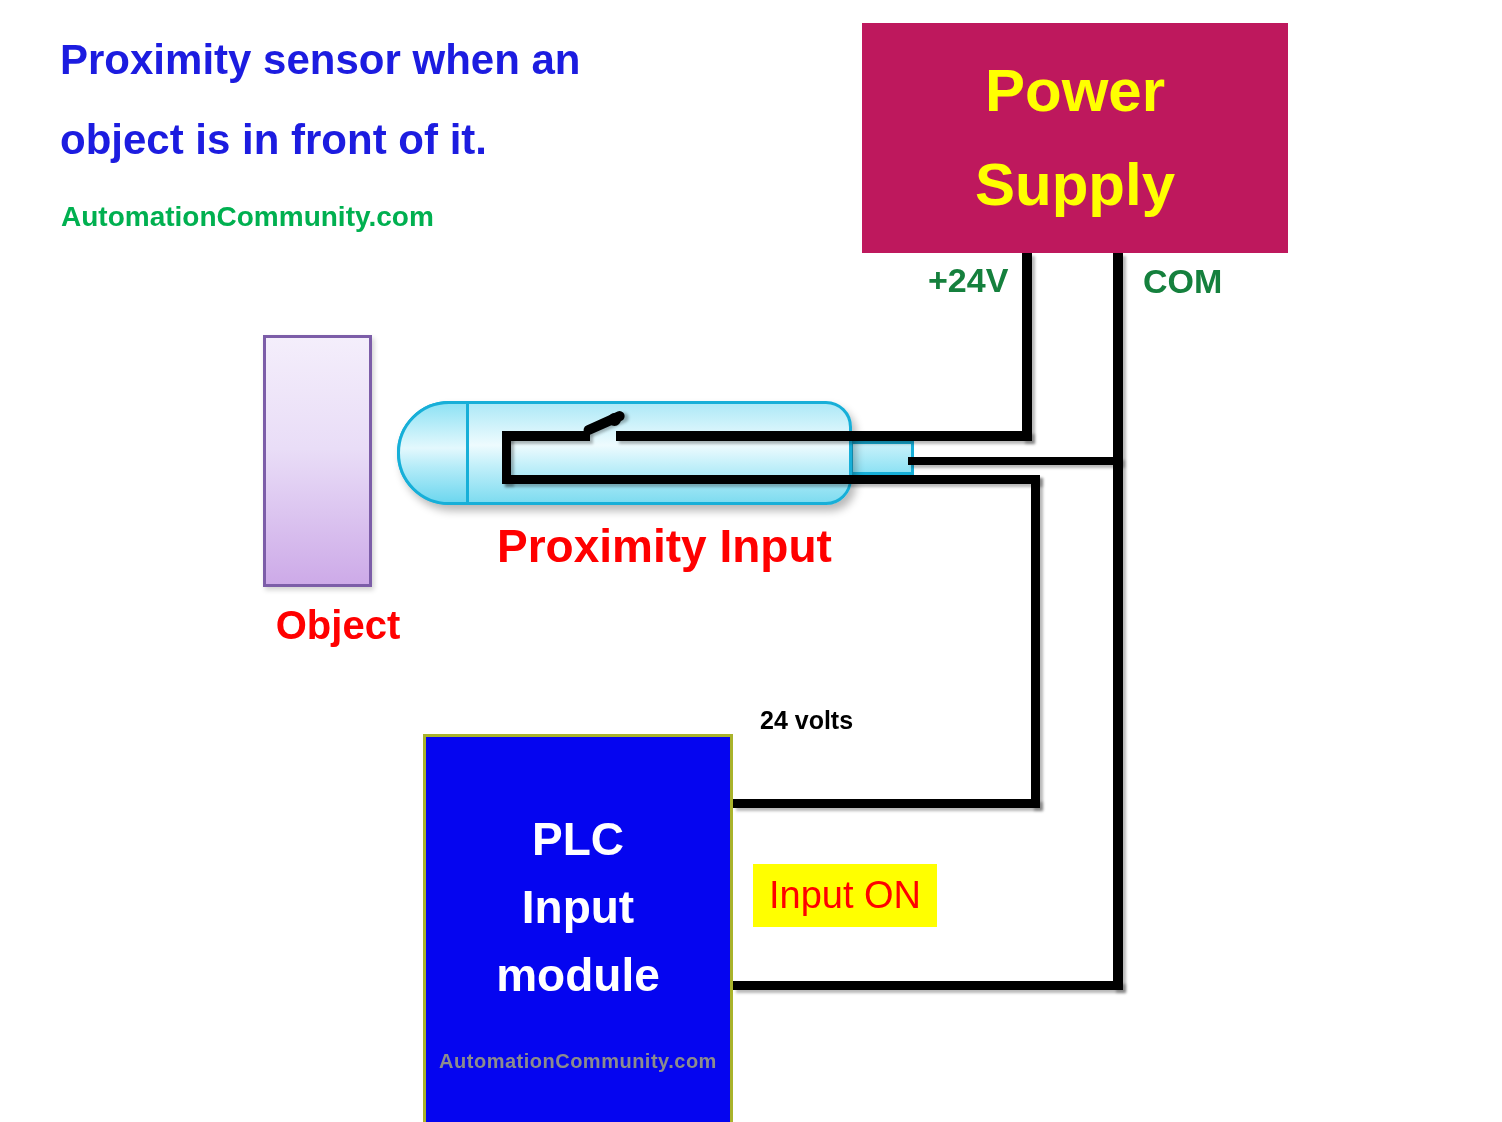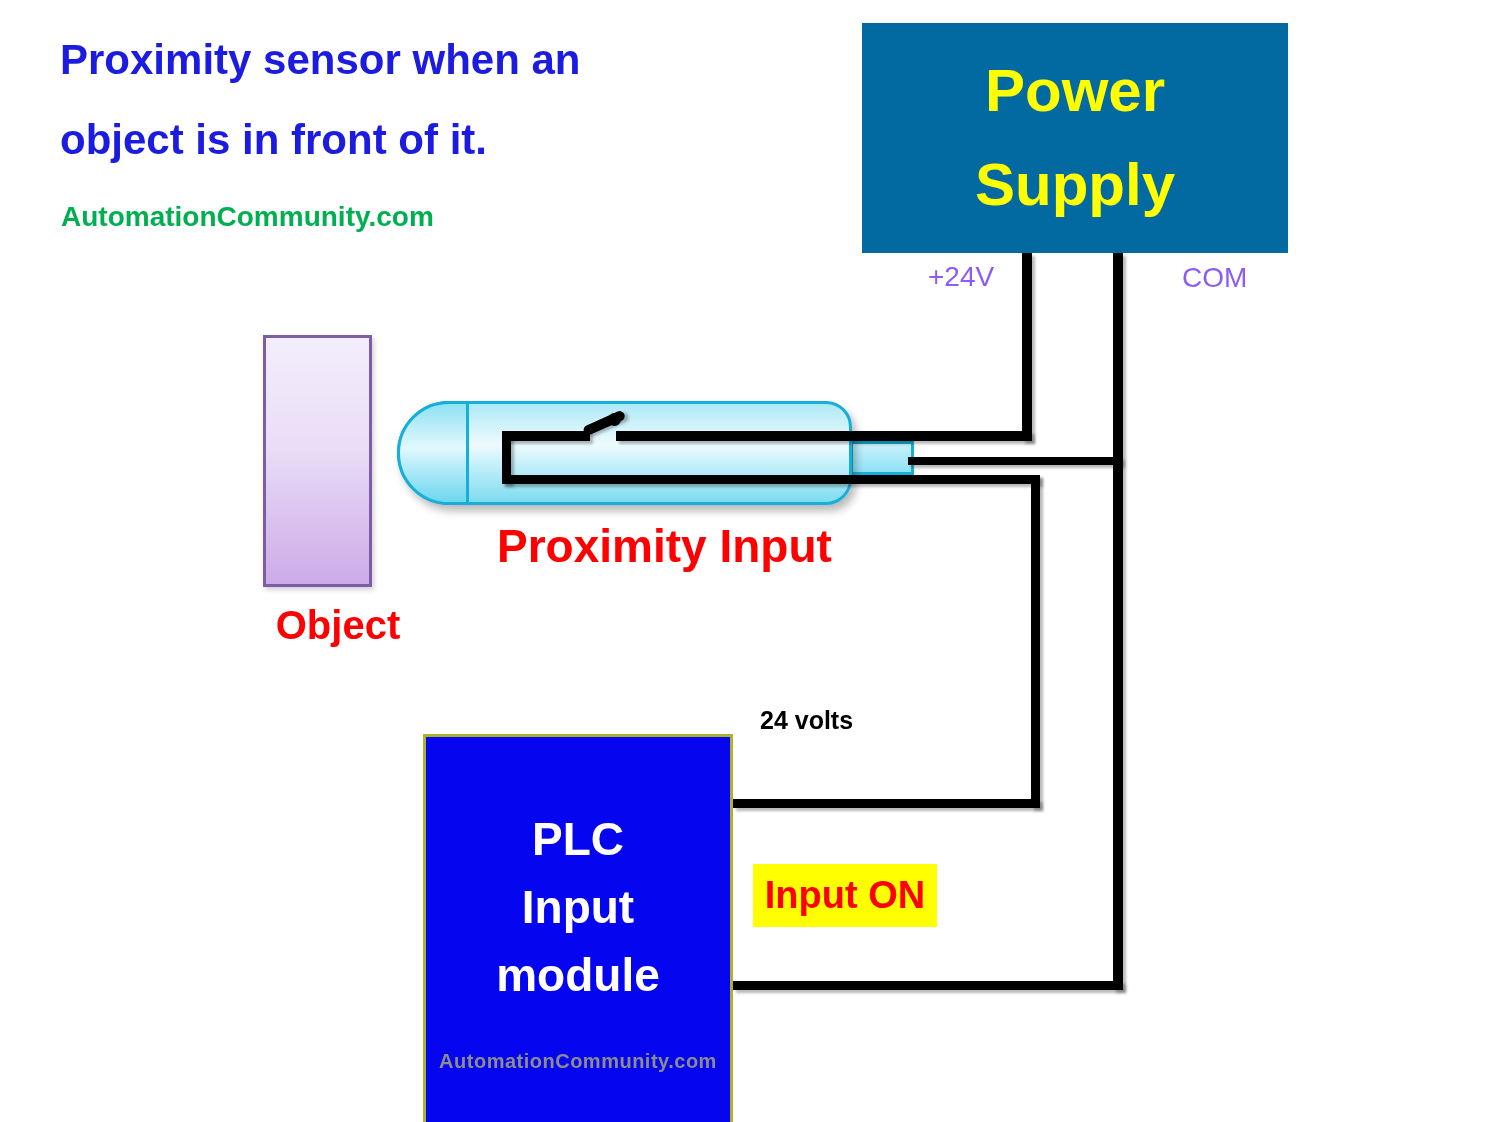--- a/index.html
+++ b/index.html
@@ -6,27 +6,27 @@
   body{font-family:"Liberation Sans", sans-serif;}
   #canvas{position:relative;width:1502px;height:1122px;background:#ffffff;overflow:hidden;}
 
   .abs{position:absolute;}
 
   
   .title-line{left:60px;color:#1c1ce0;font-size:42px;font-weight:bold;white-space:nowrap;}
   .brand-line{left:61px;top:201px;color:#00b050;font-size:28px;font-weight:bold;white-space:nowrap;}
 
   
-  .power-box{left:862px;top:23px;width:426px;height:230px;background:#0369a1;
+  .power-box{left:862px;top:23px;width:426px;height:230px;background:#be185d;
     display:flex;flex-direction:column;align-items:center;justify-content:center;
     color:#ffff00;font-size:60px;font-weight:bold;line-height:94px;text-align:center;}
 
-  .terminal-label{color:#8b5cf6;font-size:28px;font-weight:normal;white-space:nowrap;}
+  .terminal-label{color:#15803d;font-size:34px;font-weight:bold;white-space:nowrap;}
   .lbl-24v{left:928px;top:261px;}
-  .lbl-com{left:1182px;top:262px;}
+  .lbl-com{left:1143px;top:262px;}
 
   
   .wire{position:absolute;background:#000;box-shadow:3px 3px 3px rgba(0,0,0,0.28);}
 
   
   .blade{left:584px;top:427px;width:44px;height:10px;background:#000;border-radius:6px;
     transform:rotate(-24deg);transform-origin:left center;box-shadow:3px 3px 3px rgba(0,0,0,0.28);}
   .blade-dot{left:608px;top:413px;width:13px;height:13px;background:#000;border-radius:50%;}
 
   
@@ -51,21 +51,21 @@
   
   .plc-box{left:423px;top:734px;width:304px;height:348px;background:#0505f0;border:3px solid #a9b32b;
     color:#ffffff;text-align:center;font-weight:bold;font-size:46px;line-height:68px;
     padding-top:68px;box-sizing:content-box;}
   .plc-watermark{left:423px;top:1050px;width:310px;text-align:center;color:#8c8c8c;
     font-size:20px;font-weight:bold;letter-spacing:0.5px;}
 
   .volts-label{left:760px;top:706px;color:#000;font-size:25px;font-weight:bold;white-space:nowrap;}
   .input-on-box{left:753px;top:864px;width:184px;height:63px;background:#ffff00;
     display:flex;align-items:center;justify-content:center;color:#ff0000;
-    font-size:38px;font-weight:bold;}
+    font-size:38px;font-weight:normal;}
 </style>
 </head>
 <body>
 
 <div id="canvas">
 
   <div class="abs title-line" style="top:36px">Proximity sensor when an</div>
   <div class="abs title-line" style="top:116px">object is in front of it.</div>
   <div class="abs brand-line">AutomationCommunity.com</div>
 

